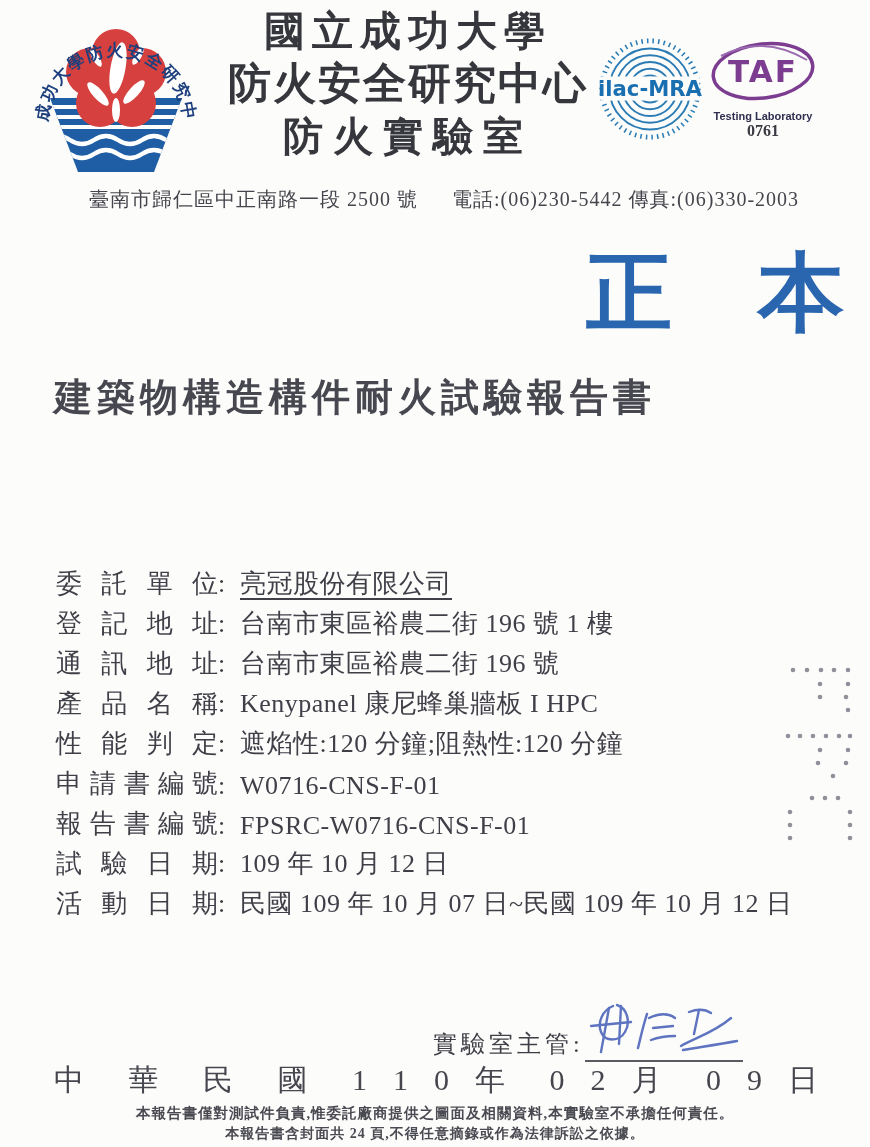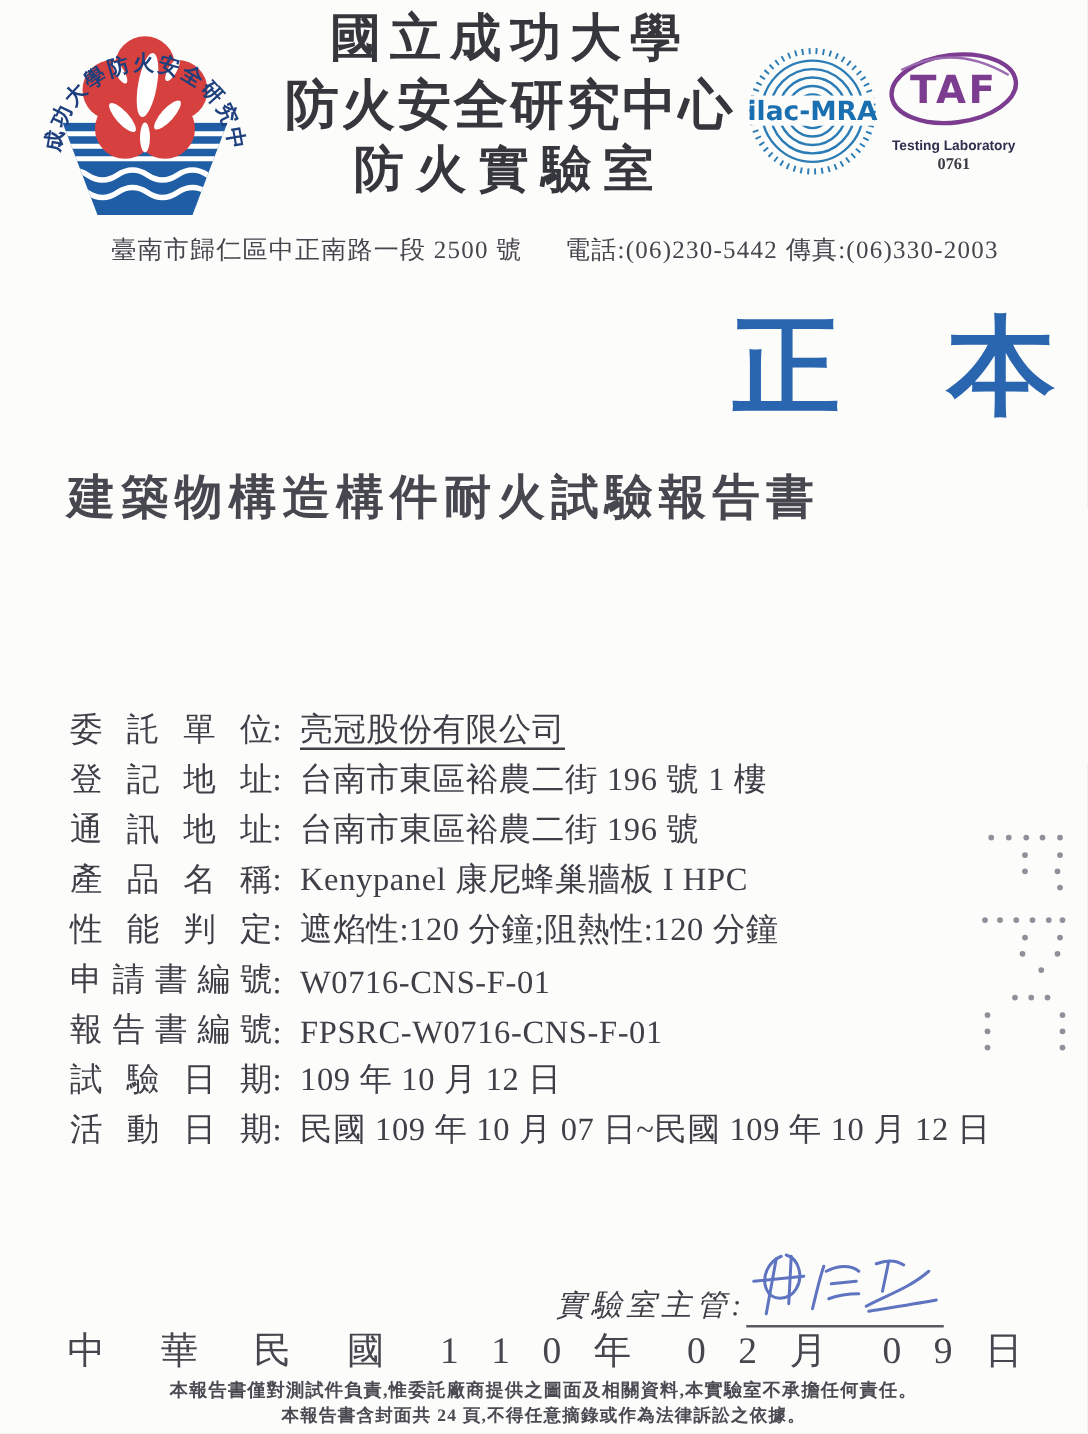--- a/index.html
+++ b/index.html
@@ -13,21 +13,21 @@
   
   .org-logo { position:absolute; left:32px; top:6px; }
   .org-title { position:absolute; left:218px; top:8px; width:380px; text-align:center;
     font-family:Liberation Mono, monospace; font-weight:bold; color:#36363d; }
   .org-title .l1 { font-size:41px; letter-spacing:7px; line-height:52px; }
   .org-title .l2 { font-size:43px; letter-spacing:2px; line-height:53px; }
   .org-title .l3 { font-size:40px; letter-spacing:10px; line-height:53px; }
   .ilac-logo { position:absolute; left:597px; top:36px; }
   .taf-logo { position:absolute; left:708px; top:38px; width:110px; text-align:center; }
   .taf-sub { font-family:Liberation Sans, sans-serif; font-weight:bold; font-size:11px; color:#2e2e4e; margin-top:2px; }
-  .taf-num { font-family:"Liberation Serif",serif; font-weight:bold; font-size:13px; color:#3a3a42; }
+  .taf-num { font-family:"Liberation Serif",serif; font-weight:bold; font-size:16px; color:#3a3a42; }
   .address-line { position:absolute; left:0; top:186px; width:870px; text-align:center;
     font-size:20px; color:#45454d; letter-spacing:1px;padding-left:18px; }
   .address-line .gap { display:inline-block; width:34px; }
   
   .stamp { position:absolute; left:570px; top:246px; width:290px;
     font-size:86px; font-weight:bold; color:#2a66b0; text-align:center;
     font-family:"Liberation Serif",serif; line-height:1.1; }
   
   .report-title { position:absolute; left:54px; top:372px; width:780px;
     font-size:38px; font-weight:bold; color:#474750; letter-spacing:5px; white-space:nowrap; }
@@ -35,21 +35,21 @@
   .fields { position:absolute; left:56px; top:566px; width:760px; }
   .field-row { height:40px; font-size:26px; color:#3f3f48; white-space:nowrap; }
   .field-label { display:inline-block; width:162px; text-align:justify; text-align-last:justify;
     -moz-text-align-last:justify; vertical-align:bottom; }
   .field-colon { display:inline-block; width:22px; }
   .field-value { letter-spacing:0.5px; }
   .field-value.underlined { text-decoration:underline; text-underline-offset:6px; }
   
   .perf-dots { position:absolute; left:780px; top:658px; }
   
-  .sig-row { position:absolute; left:445px; top:1012px; width:380px; height:50px;font-style:italic; }
+  .sig-row { position:absolute; left:433px; top:1012px; width:380px; height:50px; }
   .sig-label { position:absolute; left:0; bottom:2px; font-size:24px; letter-spacing:4px; color:#3e3e46; }
   .sig-line { position:absolute; left:152px; bottom:0; width:158px; border-bottom:2px solid #5a5a60; }
   .sig-script { position:absolute; left:150px; bottom:-4px; }
   
   .roc-date { position:absolute; left:54px; top:1060px; width:764px;
     font-size:30px; color:#46464e; text-align:justify; text-align-last:justify;
     -moz-text-align-last:justify; }
   
   .footer { position:absolute; left:0; top:1103px; width:870px; text-align:center;
     font-weight:bold; color:#4a4a52; }

